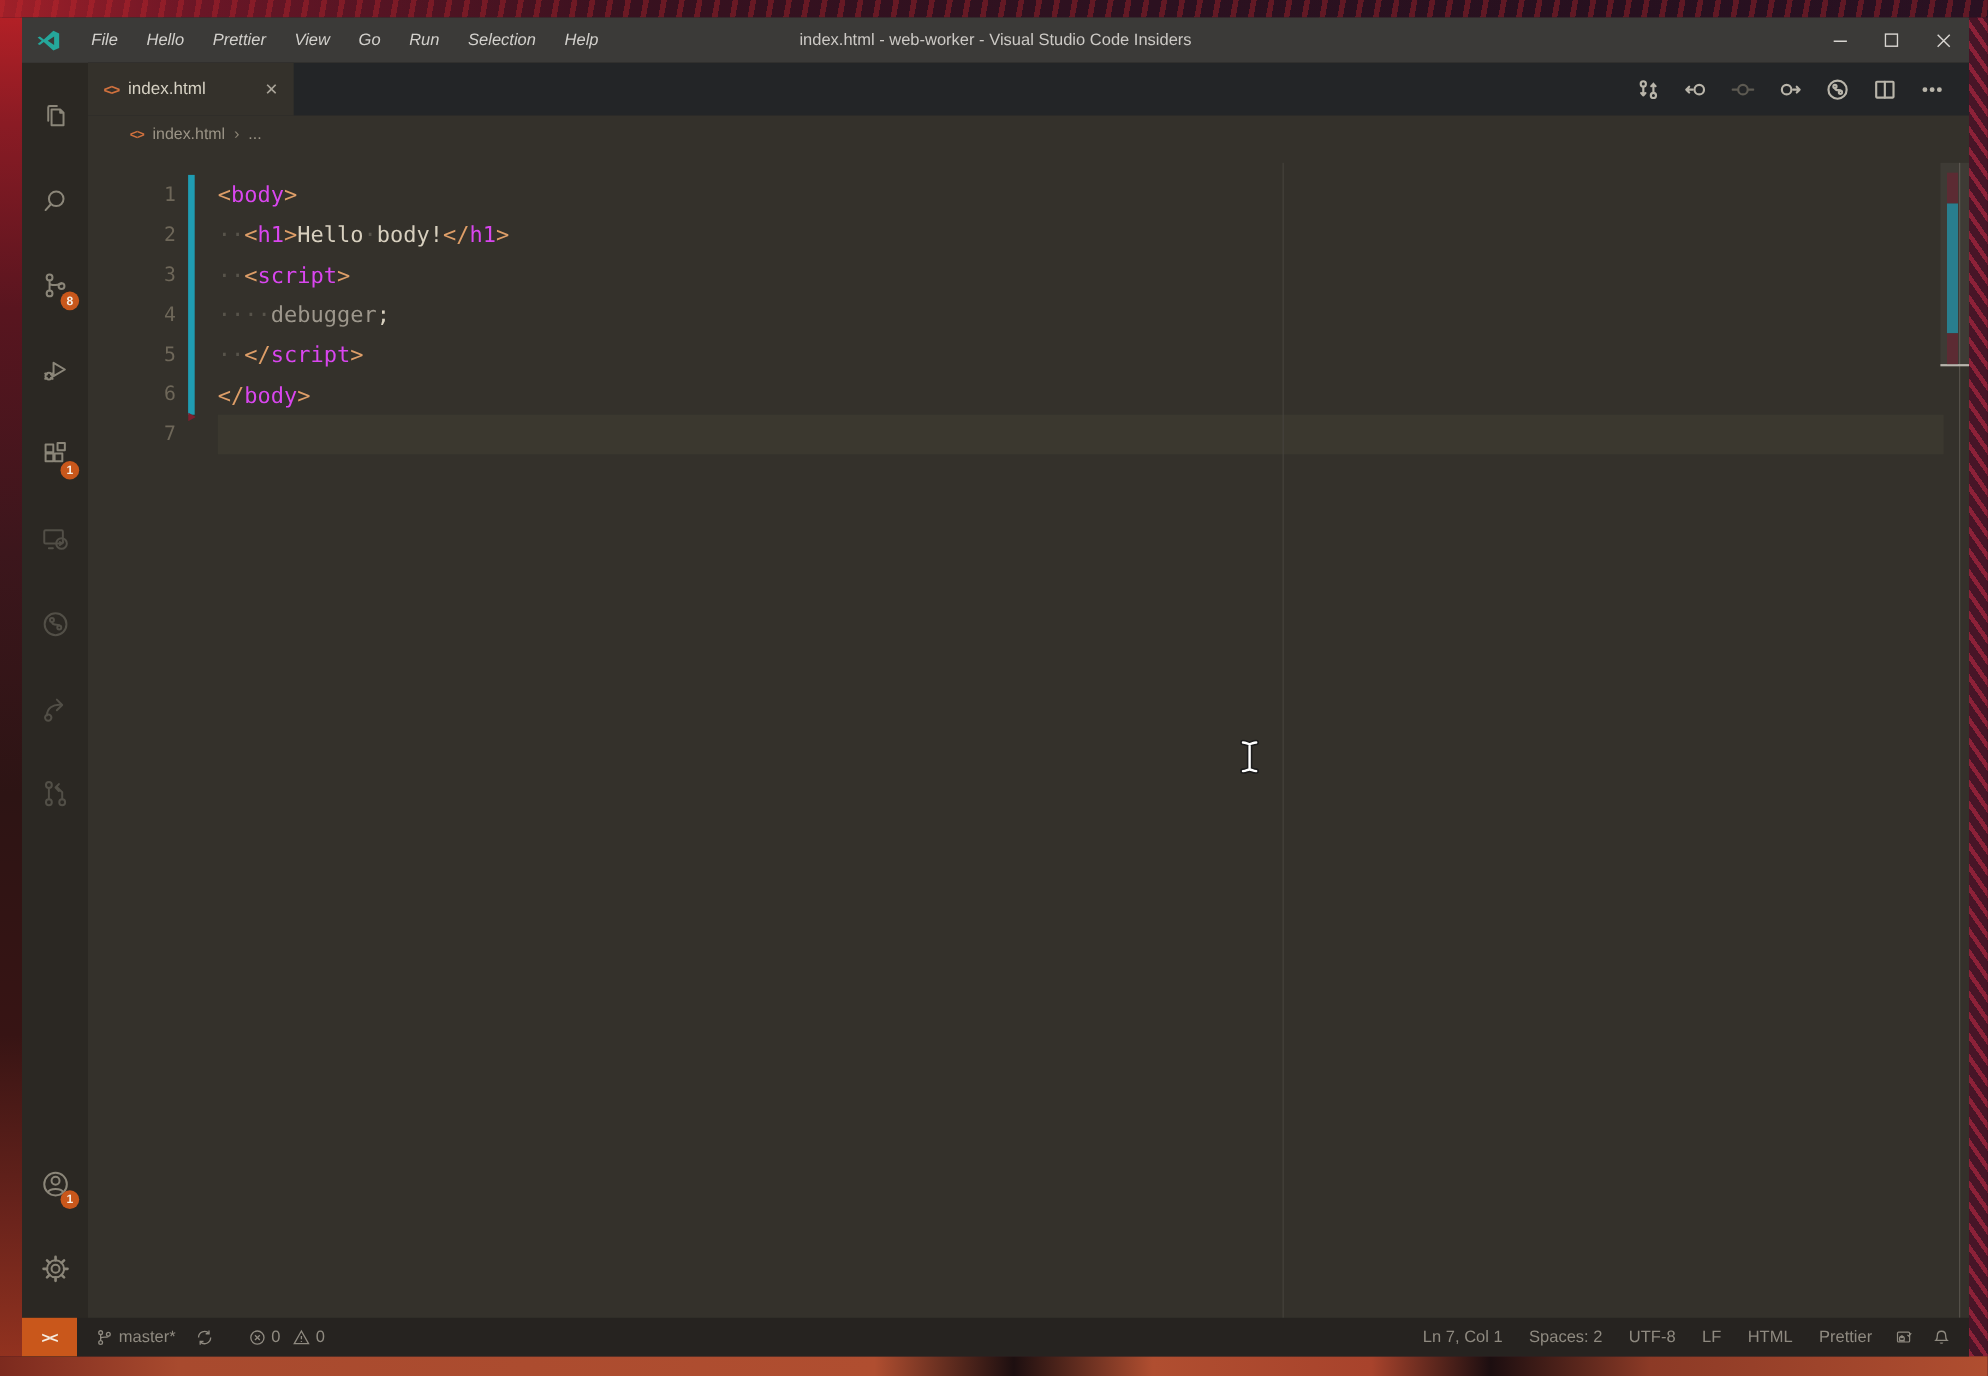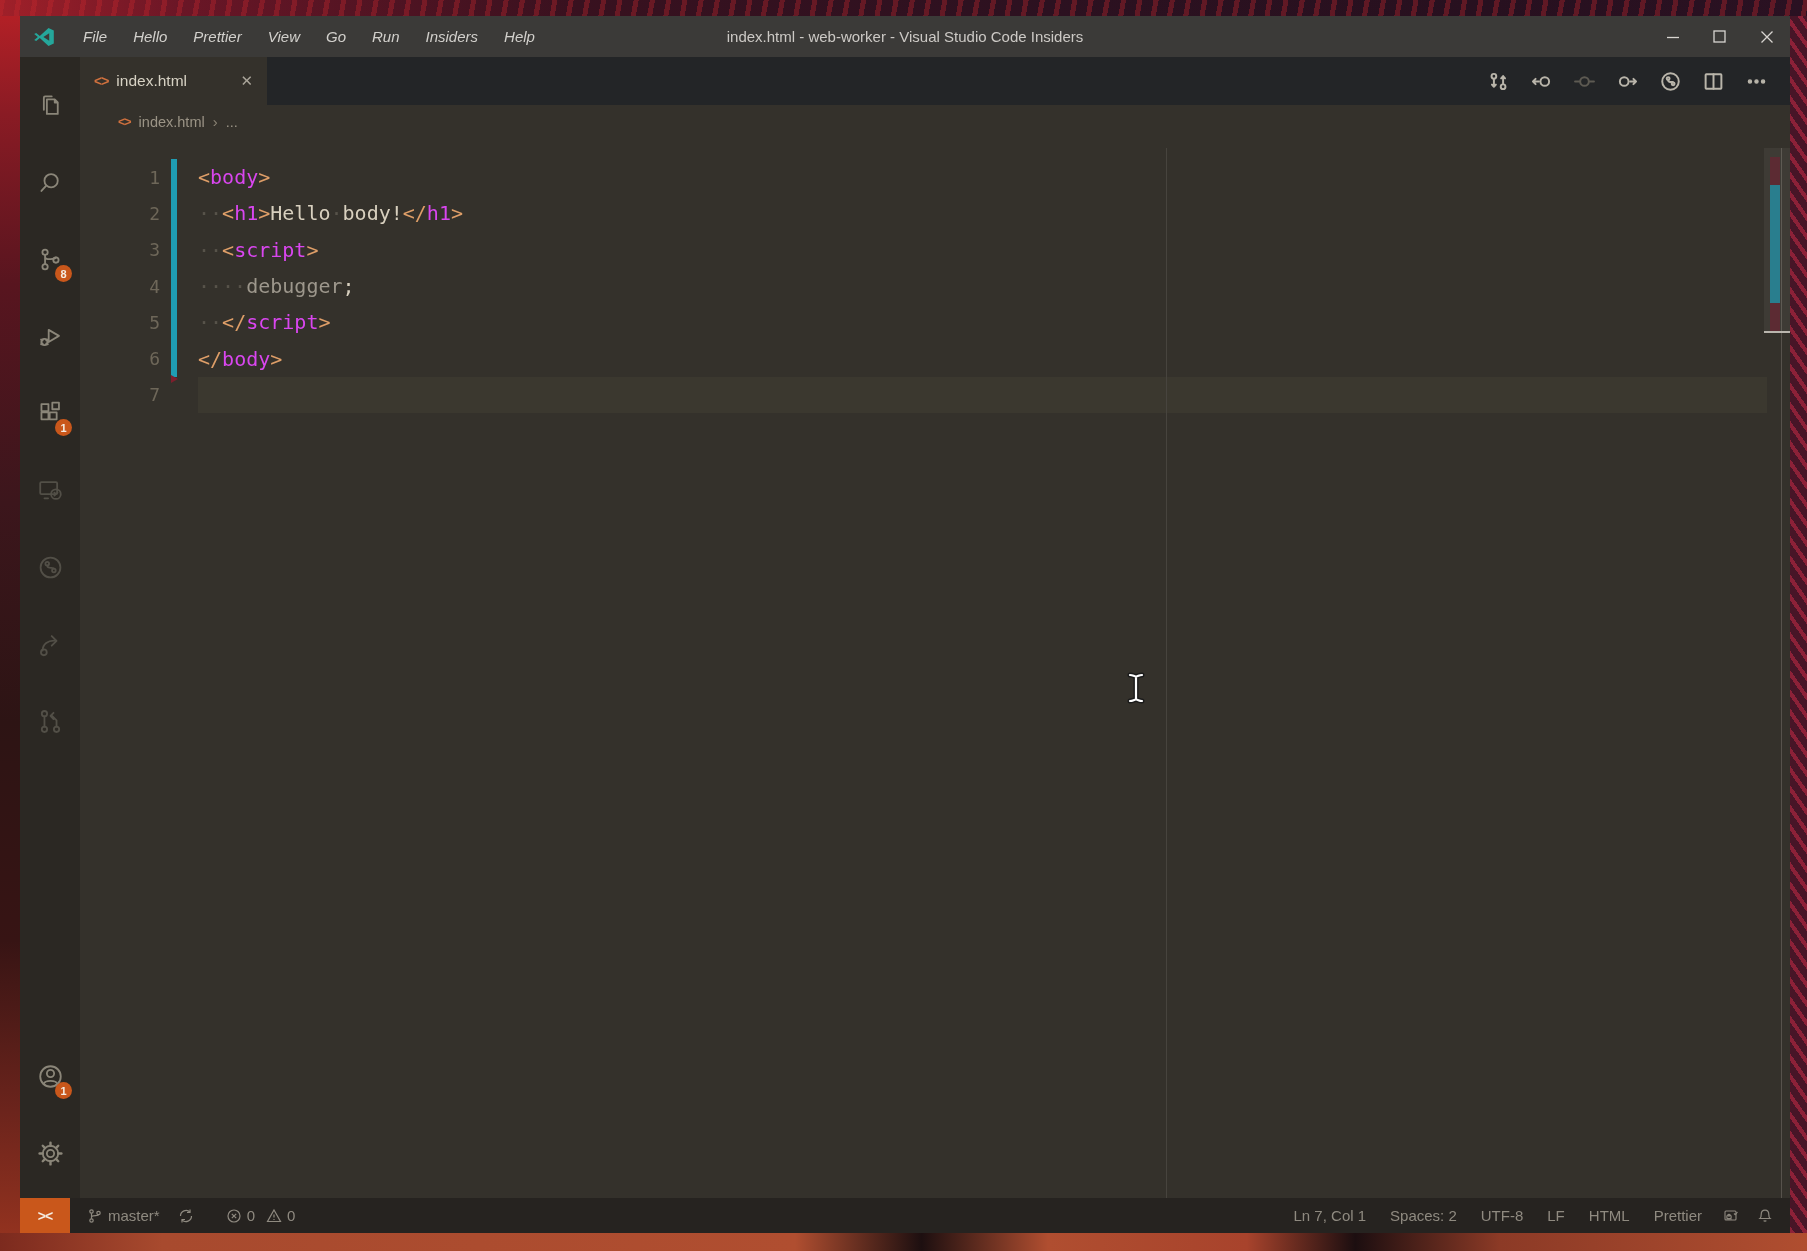--- a/index.html
+++ b/index.html
@@ -124,21 +124,21 @@
     <svg class="vslogo" viewBox="0 0 24 24">
       <path d="M16.5 3 L7.8 10.9 L4.2 8.1 L2.2 9.1 L5.9 12 L2.2 14.9 L4.2 15.9 L7.8 13.1 L16.5 21 L21.8 18.6 V5.4 Z M17.2 8.2 V15.8 L11.4 12 Z" fill="#25a79b"></path>
     </svg>
     <div class="menubar" id="menubar">
         <div class="menu-item">File</div>
         <div class="menu-item">Hello</div>
         <div class="menu-item">Prettier</div>
         <div class="menu-item">View</div>
         <div class="menu-item">Go</div>
         <div class="menu-item">Run</div>
-        <div class="menu-item">Insiders</div>
+        <div class="menu-item">Selection</div>
         <div class="menu-item">Help</div>
       </div>
     <div class="window-title">index.html - web-worker - Visual Studio Code Insiders</div>
     <div class="win-controls">
       <div class="win-btn">
         <svg width="14" height="14" viewBox="0 0 14 14">
             <line x1="1" y1="7.5" x2="13" y2="7.5" stroke="#d8d5d1" stroke-width="1.3"></line>
           </svg>
       </div>
       <div class="win-btn">

